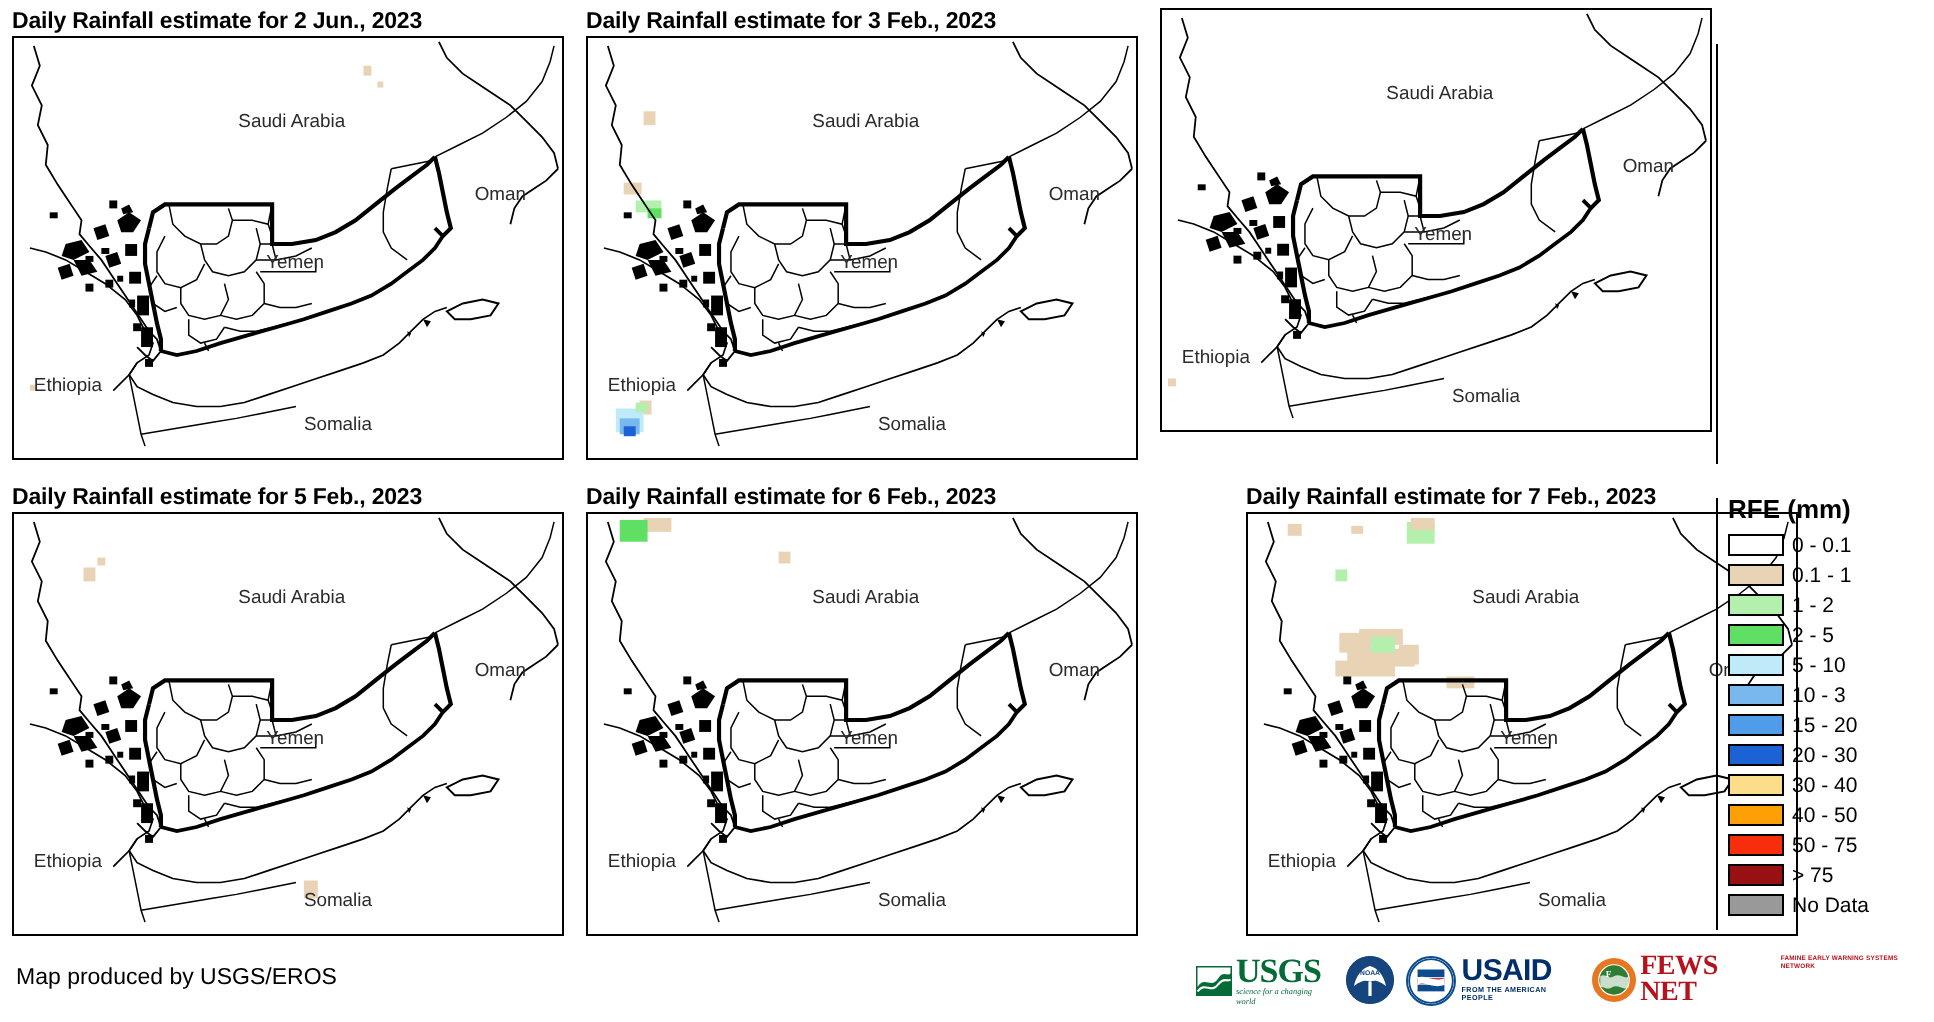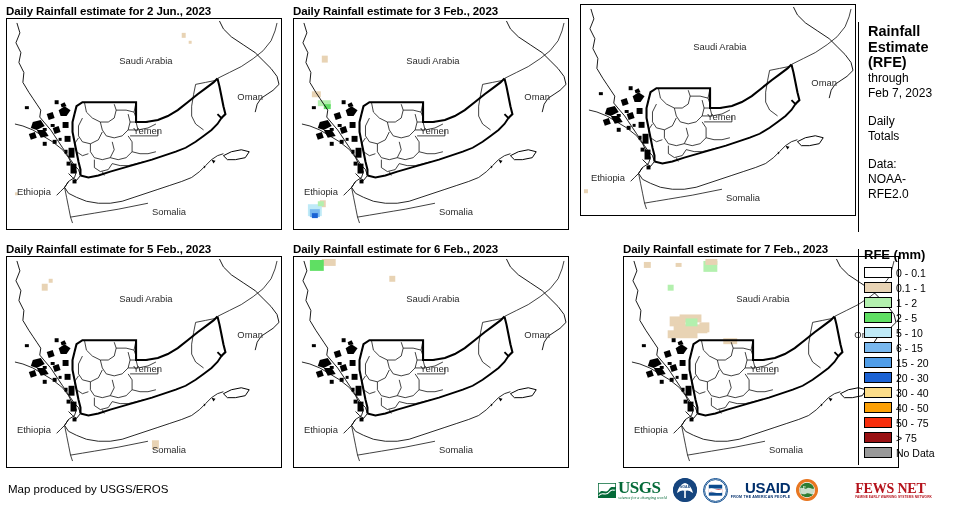--- a/index.html
+++ b/index.html
@@ -280,36 +280,20 @@
         <text x="127" y="116">Yemen</text>
         <text x="10" y="178">Ethiopia</text>
         <text x="146" y="198">Somalia</text>
       </g>
     </svg>
   </div>
 </div>
 
 <div id="info-col">
   <div class="rule"></div>
-  <div style="position:absolute;left:6px;top:24px;width:100px;">
-    <div class="rfe-title">Rainfall</div>
-    <div class="rfe-title">Estimate</div>
-    <div class="rfe-title">(RFE)</div>
-    <div class="rfe-sub">through</div>
-    <div class="rfe-sub">Feb 7, 2023</div>
-    <div class="rfe-block">
-      <div class="rfe-sub">Daily</div>
-      <div class="rfe-sub">Totals</div>
-    </div>
-    <div class="rfe-block">
-      <div class="rfe-sub">Data:</div>
-      <div class="rfe-sub">NOAA-</div>
-      <div class="rfe-sub">RFE2.0</div>
-    </div>
-  </div>
 </div>
 
 <div id="legend">
   <div class="legend-rule"></div>
   <div class="legend-title">RFE (mm)</div>
   <div id="legend-rows">
       <div class="legend-row">
         <span class="sw" style="background: rgb(255, 255, 255);"></span>
         <span class="lg-label">0 - 0.1</span>
       </div>
@@ -324,21 +308,21 @@
       <div class="legend-row">
         <span class="sw" style="background: rgb(95, 223, 99);"></span>
         <span class="lg-label">2 - 5</span>
       </div>
       <div class="legend-row">
         <span class="sw" style="background: rgb(191, 234, 247);"></span>
         <span class="lg-label">5 - 10</span>
       </div>
       <div class="legend-row">
         <span class="sw" style="background: rgb(121, 184, 239);"></span>
-        <span class="lg-label">6 - 15</span>
+        <span class="lg-label">10 - 3</span>
       </div>
       <div class="legend-row">
         <span class="sw" style="background: rgb(79, 157, 232);"></span>
         <span class="lg-label">15 - 20</span>
       </div>
       <div class="legend-row">
         <span class="sw" style="background: rgb(27, 98, 212);"></span>
         <span class="lg-label">20 - 30</span>
       </div>
       <div class="legend-row">
@@ -392,35 +376,35 @@
   <div class="logo-usaid">
     <span class="usaid-seal">
       <svg viewBox="0 0 24 24" width="23" height="23">
         <circle cx="12" cy="12" r="11.4" fill="#ffffff" stroke="#0c4b8e" stroke-width="1"></circle>
         <rect x="5" y="6" width="14" height="4" fill="#0c4b8e"></rect>
         <rect x="5" y="10.5" width="14" height="3.2" fill="#b01e2e"></rect>
         <rect x="5" y="14" width="14" height="3.4" fill="#0c4b8e"></rect>
         <path d="M5,10.5 C9,8 13,13 19,10.5 L19,14 C13,16.5 9,11.5 5,14 Z" fill="#ffffff"></path>
       </svg>
     </span>
-    <div style="display:flex;flex-direction:column;text-align:right;">
+    <div style="display:flex;flex-direction:column;">
       <div class="usaid-txt">USAID</div>
       <div class="usaid-sub">FROM THE AMERICAN PEOPLE</div>
     </div>
   </div>
 
   <div class="logo-fews">
     <span class="fews-globe">
       <svg viewBox="0 0 24 24" width="22" height="22">
         <circle cx="12" cy="12" r="11.5" fill="#e87722"></circle>
         <circle cx="12" cy="12" r="8.6" fill="#ffffff"></circle>
         <circle cx="12" cy="12" r="8.0" fill="#2e7d32"></circle>
         <path d="M4.5,10 C7,8 9,12 12,10 C15,8 18,12 20,10 L20,16 C17,18 14,14 11,16 C8,18 6,15 4.5,16 Z" fill="#ffffff" opacity="0.75"></path>
         <text x="7.5" y="10.5" font-size="5" fill="#ffffff" font-family="Liberation Serif, serif" font-weight="bold">F</text>
       </svg>
     </span>
-    <div style="display:flex;flex-direction:column;margin-left:35px;">
+    <div style="display:flex;flex-direction:row;">
       <div class="fews-txt">FEWS NET</div>
       <div class="fews-sub">FAMINE EARLY WARNING SYSTEMS NETWORK</div>
     </div>
   </div>
 
 </div>
 
 </body></html>

